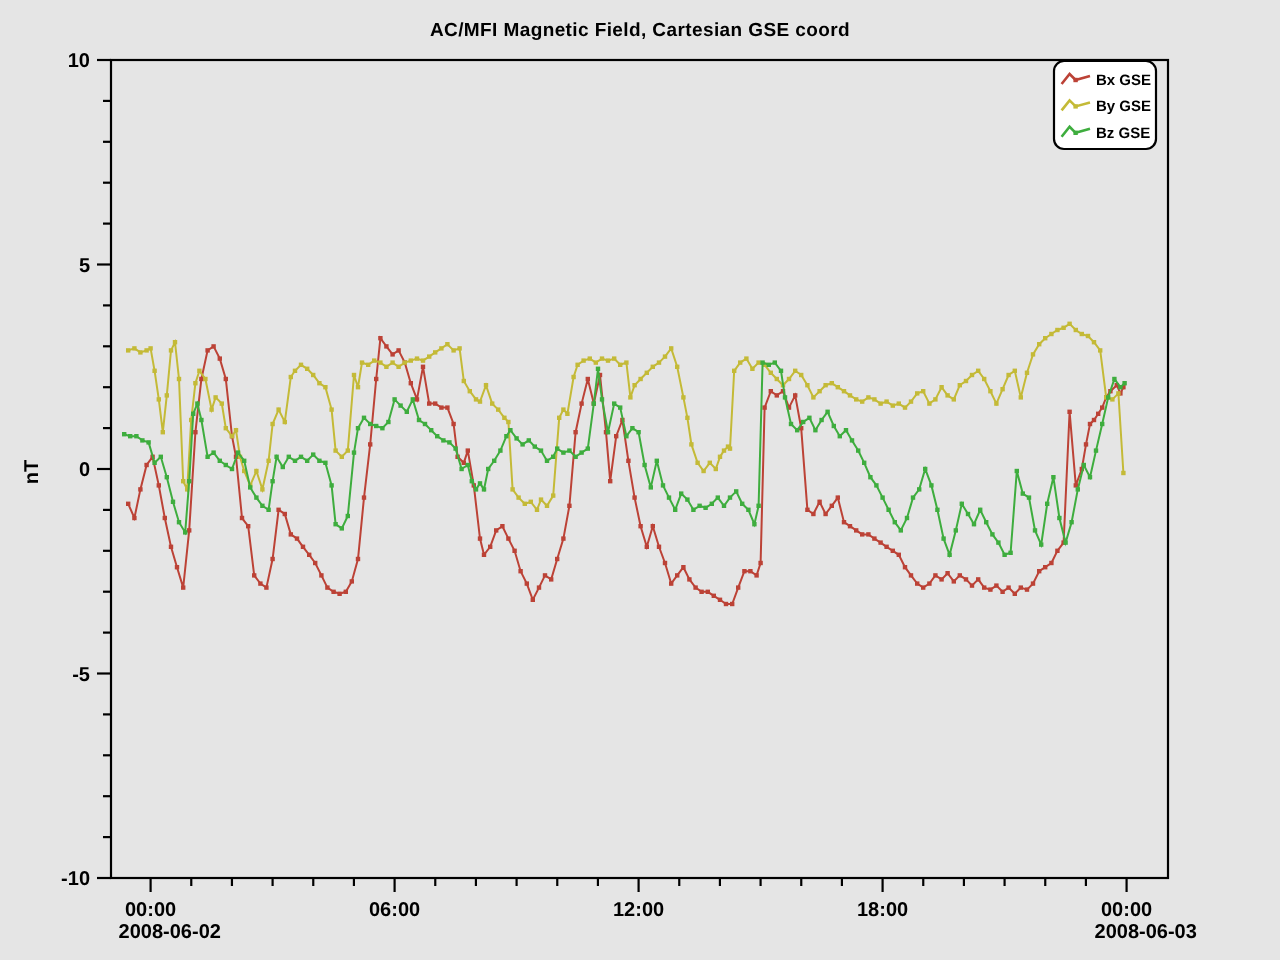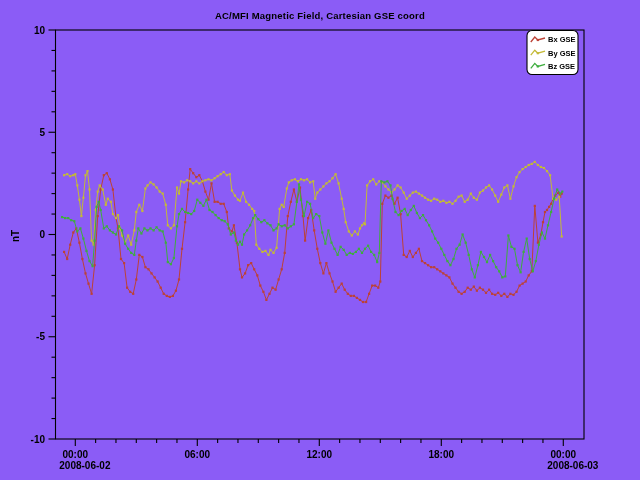--- a/index.html
+++ b/index.html
@@ -1,17 +1,17 @@
 <!DOCTYPE html>
 <html><head>
 <meta charset="utf-8">
 <style>
   html,body{margin:0;padding:0;background:#ffffff;}
   .screen{
-    position:relative;width:640px;height:480px;background:#8b5cf6;
+    position:relative;width:640px;height:480px;background:#e5e5e5;
     font-family:"Liberation Sans",sans-serif;overflow:hidden;
   }
   .chart-title{
     position:absolute;top:10px;left:0;width:640px;text-align:center;
     font-size:9.5px;font-weight:bold;color:#000;letter-spacing:.2px;
   }
   svg{position:absolute;top:0;left:0;}
   svg text{font-family:"Liberation Sans","DejaVu Sans",sans-serif;}
 </style>
 </head>

